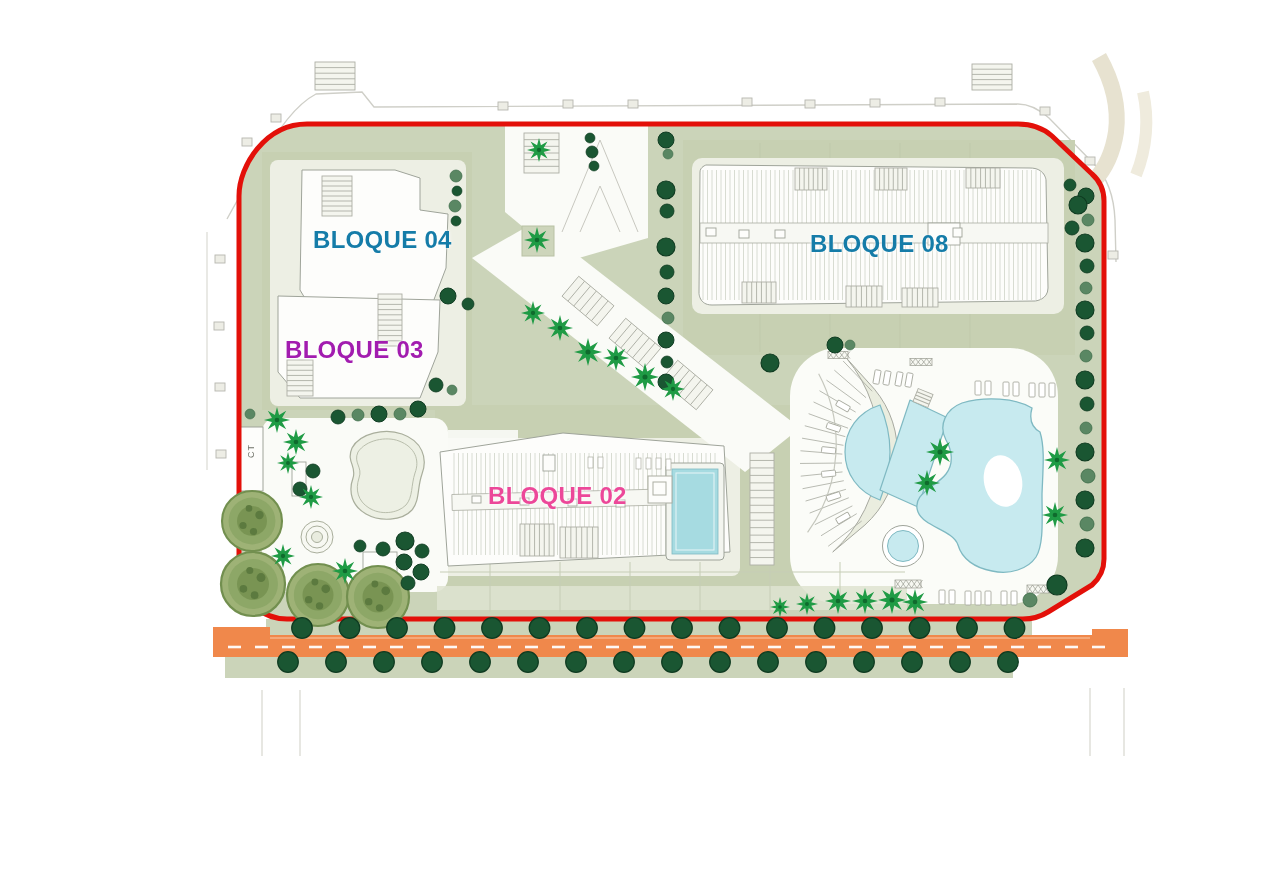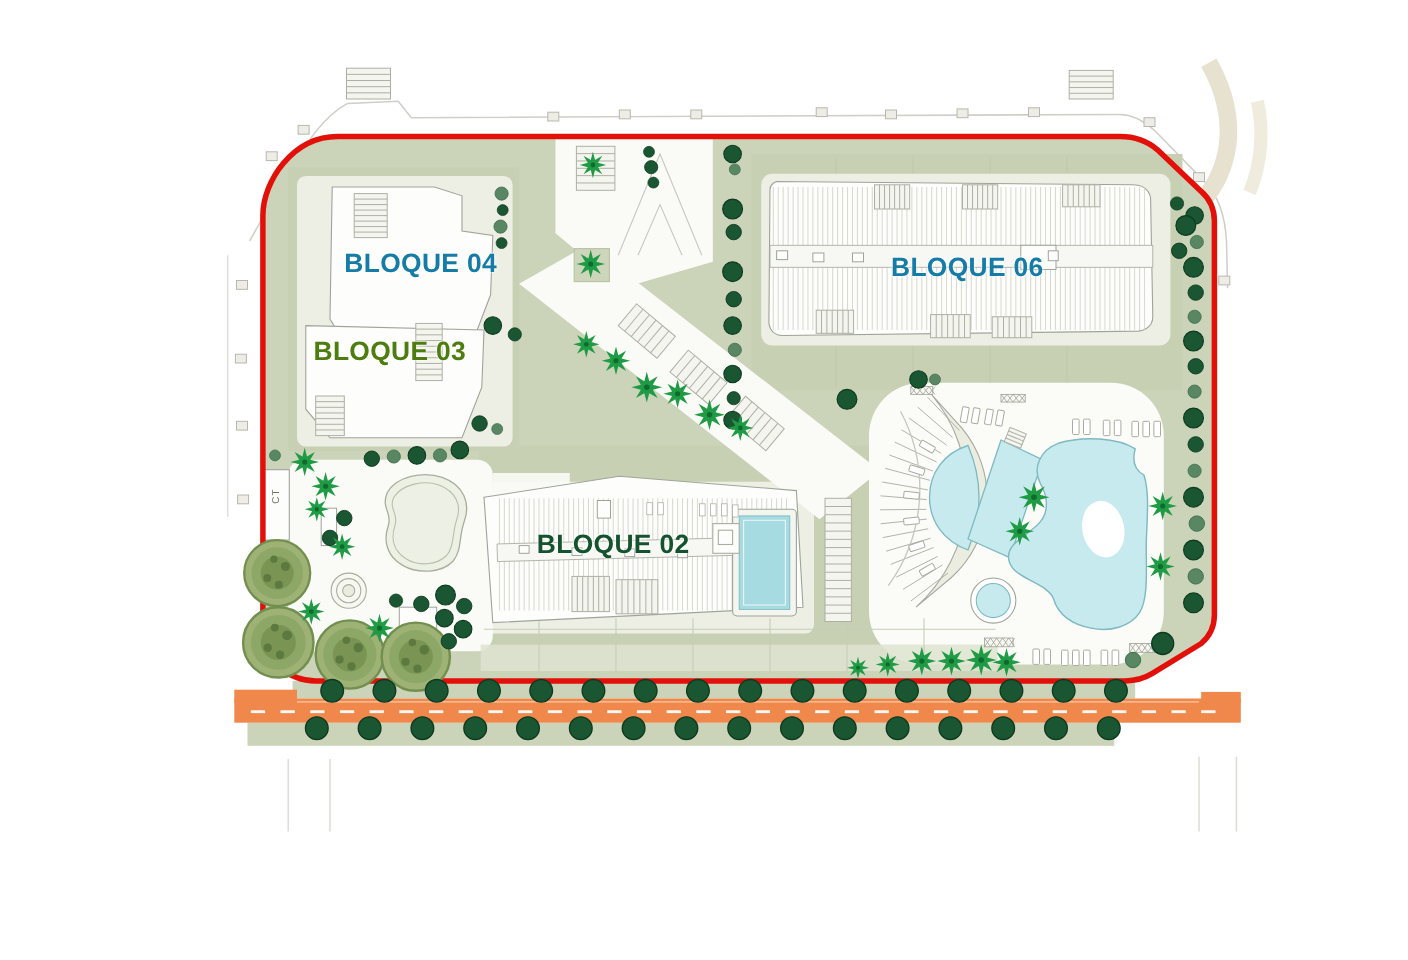--- a/index.html
+++ b/index.html
@@ -726,19 +726,19 @@
         <use href="#sym-palm" transform="translate(915 602) scale(13)"></use>
         <use href="#sym-palm" transform="translate(277 420) scale(13)"></use>
         <use href="#sym-palm" transform="translate(296 442) scale(13)"></use>
         <use href="#sym-palm" transform="translate(288 463) scale(11)"></use>
         <use href="#sym-palm" transform="translate(311 497) scale(12)"></use>
         <use href="#sym-palm" transform="translate(283 556) scale(12)"></use>
         <use href="#sym-palm" transform="translate(345 571) scale(13)"></use>
       </g>
 </svg>
 
-<div class="plan-label" style="left: 810px; top: 230px; color: rgb(21, 124, 168);">BLOQUE 06</div>
-<div class="plan-label" style="left: 488px; top: 482px; color: #14532d;">BLOQUE 02</div>
-<div class="plan-label" style="left: 285px; top: 306px; color: #4d7c0f; text-align: right;">BLOQUE 03</div>
+<div class="plan-label" style="left: 810px; top: 230px; color: rgb(21, 124, 168);">BLOQUE 08</div>
+<div class="plan-label" style="left: 488px; top: 482px; color: #ec4899;">BLOQUE 02</div>
+<div class="plan-label" style="left: 285px; top: 336px; color: #a21caf; text-align: right;">BLOQUE 03</div>
 <div class="plan-label" style="left: 313px; top: 226px; color: rgb(21, 124, 168);">BLOQUE 04</div>
 <div class="ct-label">CT</div>
 
 </div>
 
 </body></html>

